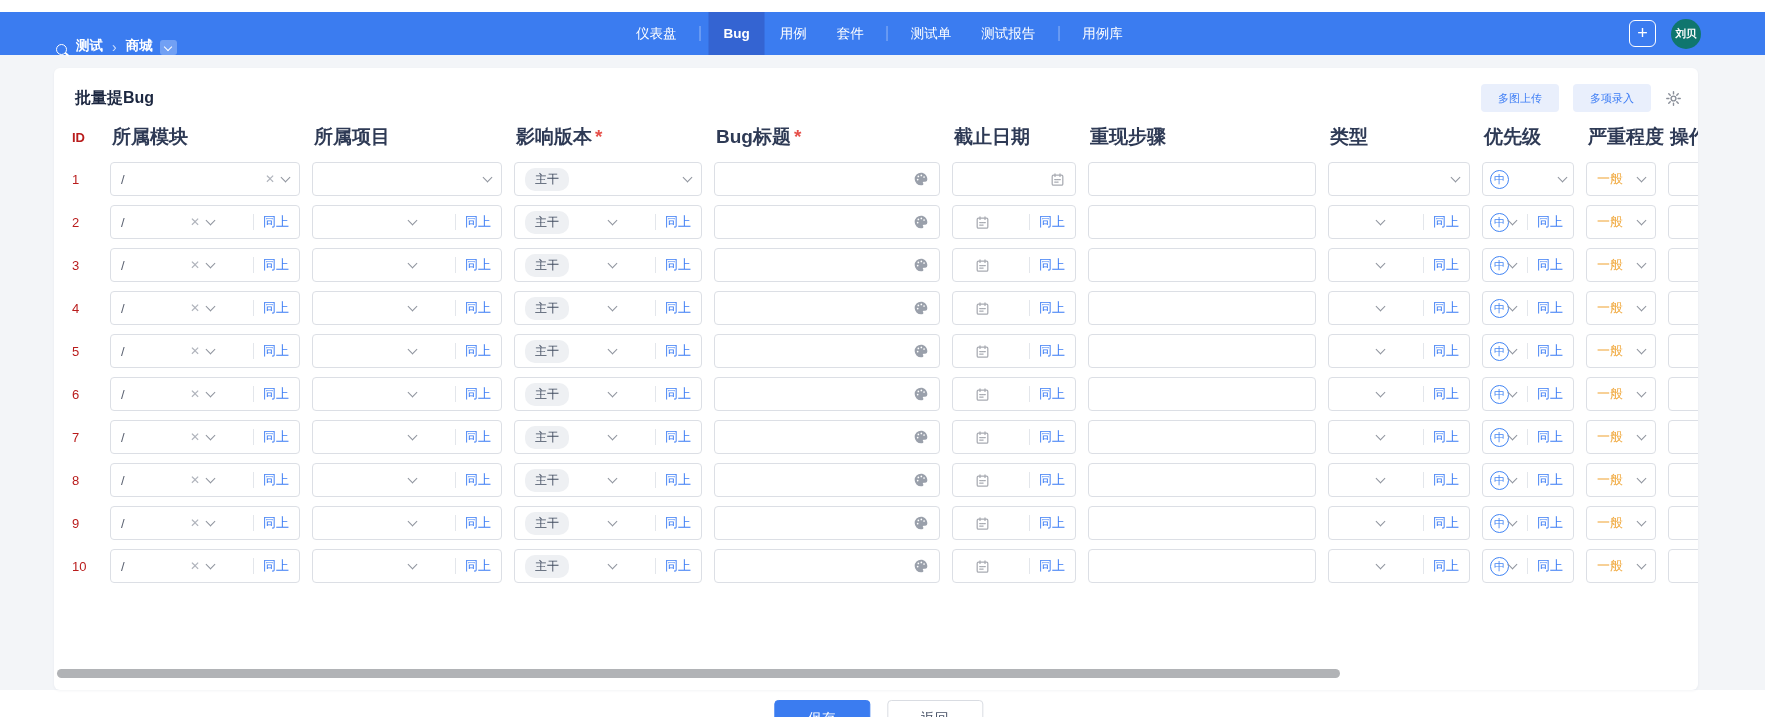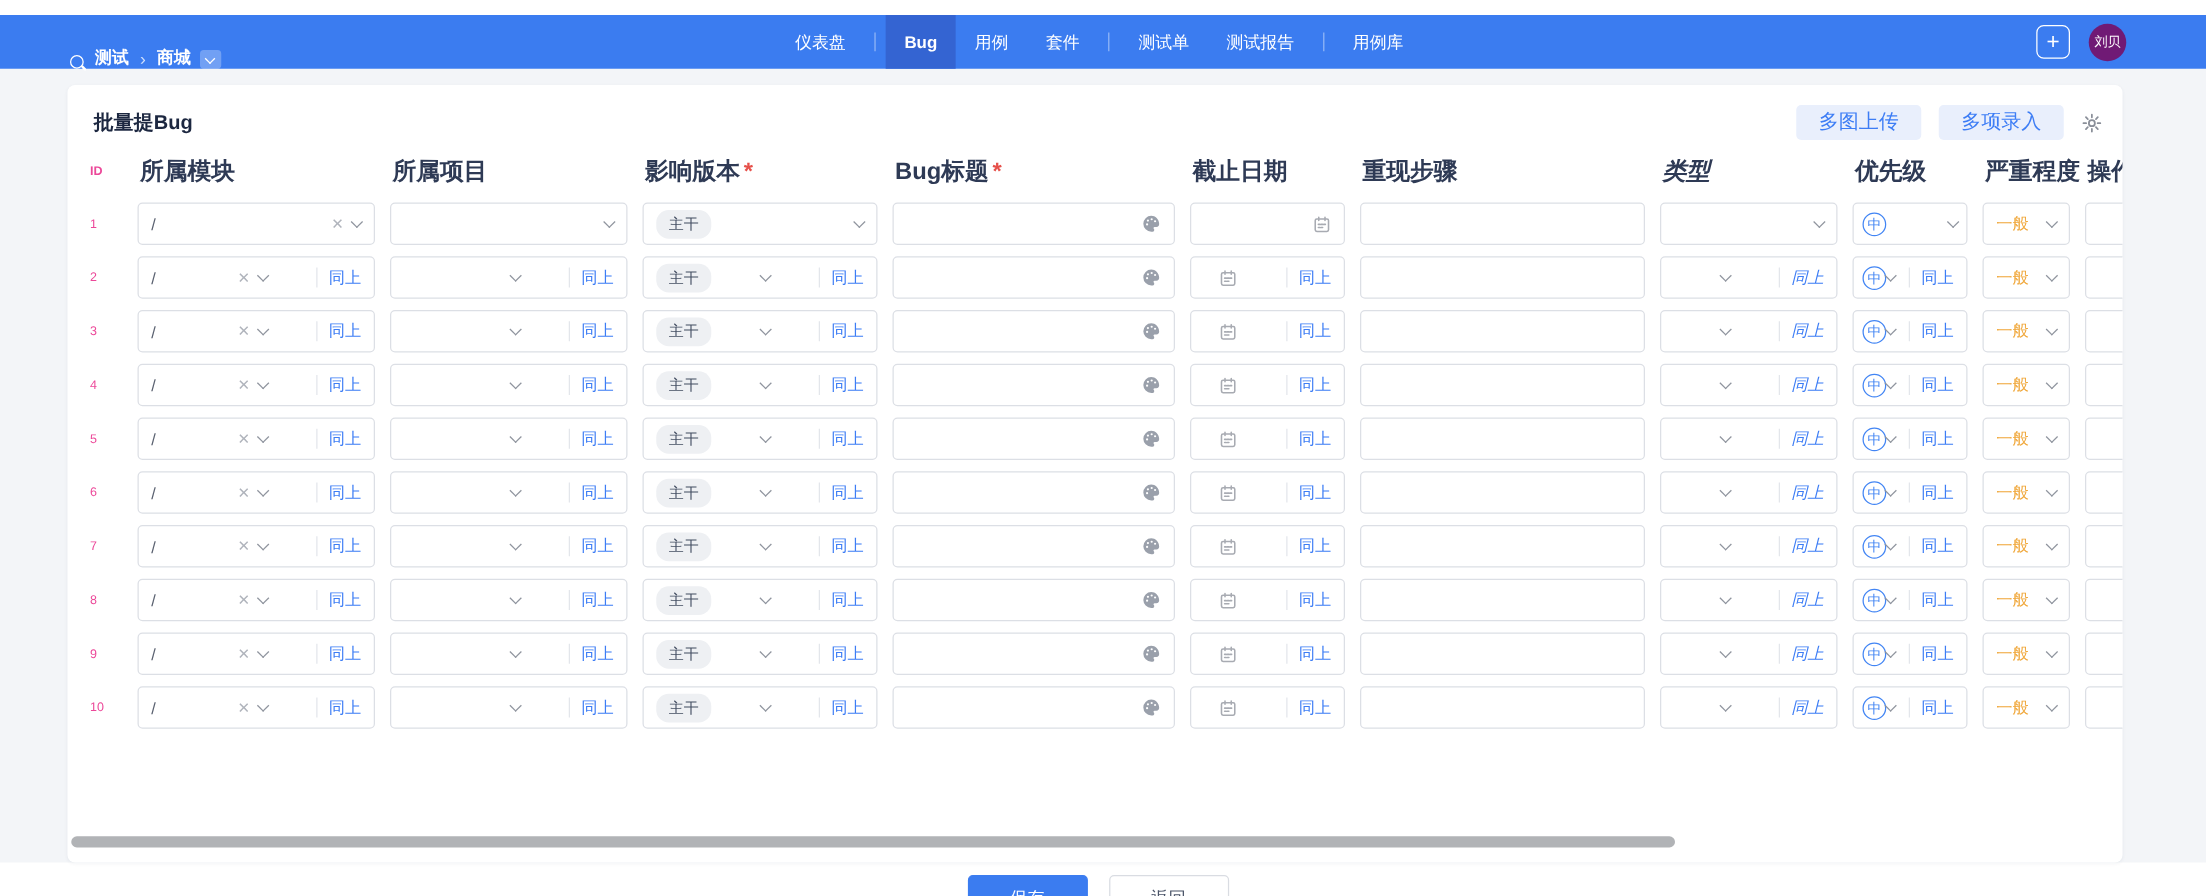--- a/index.html
+++ b/index.html
@@ -18,41 +18,41 @@
   .crumb-chip { width:17px; height:15px; background:rgba(255,255,255,.28); border-radius:3px; display:flex; align-items:center; justify-content:center; margin-left:-2px; }
   .chev-w { width:6px; height:6px; border-left:1.5px solid #fff; border-bottom:1.5px solid #fff; transform:rotate(-45deg); margin-top:-2px; }
 
   .main-nav { position:absolute; left:50%; transform:translateX(-50.6%); top:0; height:43px; display:flex; align-items:center; }
   .nav-item { height:43px; line-height:43px; padding:0 15px; color:#fff; font-size:13.5px; font-weight:500; cursor:pointer; white-space:nowrap; }
   .nav-item.active { background:#3464d2; font-weight:bold; }
   .nav-div { width:1px; height:15px; background:rgba(255,255,255,.45); margin:0 8px; }
 
   .appbar-right { position:absolute; right:64px; top:0; height:43px; display:flex; align-items:center; gap:15px; }
   .add-btn { width:27px; height:27px; border:1.5px solid #fff; border-radius:6px; color:#fff; font-size:18px; line-height:24px; text-align:center; cursor:pointer; font-weight:400; }
-  .avatar { width:30px; height:30px; border-radius:50%; background:#701a75; color:#fff; font-size:10.5px; display:flex; align-items:center; justify-content:center; cursor:pointer; }
+  .avatar { width:30px; height:30px; border-radius:50%; background:#0f766e; color:#fff; font-size:10.5px; display:flex; align-items:center; justify-content:center; cursor:pointer;font-weight:bold; }
 
   
   .card { position:absolute; left:54px; top:68px; width:1644px; height:622px; background:#fff; border-radius:6px; overflow:hidden; box-shadow:0 1px 3px rgba(20,40,80,.05); }
   .card-head { display:flex; align-items:center; justify-content:space-between; padding:16px 16px 0 21px; height:44px; }
   .page-title { font-size:16px; font-weight:bold; color:#1c2740; }
   .card-tools { display:flex; align-items:center; gap:14px; }
-  .tool-btn { width:100px; height:28px; background:#e9effc; color:#3d7df5; font-size:16px; border:none; border-radius:4px; cursor:pointer; line-height:28px; text-align:center; }
+  .tool-btn { width:78px; height:28px; background:#e9effc; color:#3d7df5; font-size:11px; border:none; border-radius:4px; cursor:pointer; line-height:28px; text-align:center; }
   .gear { display:flex; align-items:center; cursor:pointer; }
 
   
   .table-head { display:flex; padding-left:16px; margin-top:16px; height:18px; align-items:center; }
   .hcell { font-size:19px; font-weight:bold; color:#2e3a55; margin-right:12px; flex-shrink:0; padding-left:2px; white-space:nowrap; }
   .req { color:#e6504a; margin-left:3px; }
   .tbody { margin-top:16px; padding-left:16px; }
   .trow { display:flex; height:34px; margin-bottom:9px; align-items:center; }
   .cell { margin-right:12px; flex-shrink:0; height:34px; }
-  .c-id { width:28px; height:auto; font-size:10px; color:#ec4899; padding-left:2px; }
+  .c-id { width:28px; height:auto; font-size:13px; color:#b91c1c; padding-left:2px; }
   .c-module { width:190px; } .c-project { width:190px; } .c-version { width:188px; }
   .c-title { width:226px; } .c-date { width:124px; } .c-steps { width:228px; }
-  .c-type { width:142px;font-style:italic; } .c-priority { width:92px; } .c-severity { width:70px; } .c-os { width:120px; }
+  .c-type { width:142px; } .c-priority { width:92px; } .c-severity { width:70px; } .c-os { width:120px; }
 
   .fieldbox { display:flex; align-items:center; width:100%; height:34px; border:1px solid #dcdfe5; border-radius:4px; background:#fff; cursor:pointer; }
   .sel { flex:1; display:flex; align-items:center; height:100%; padding:0 10px; min-width:0; }
   .c-priority .sel { padding:0 7px; }
   .tail { margin-left:auto; display:flex; align-items:center; gap:7px; flex-shrink:0; }
   .val { font-size:13px; color:#5a6170; }
   .xicon { font-size:12px; color:#b0b4bc; line-height:1; cursor:pointer; }
   .chev { width:7px; height:7px; border-left:1.5px solid #8f949e; border-bottom:1.5px solid #8f949e; transform:rotate(-45deg); margin-top:-3px; flex-shrink:0; }
   .same-wrap { display:flex; align-items:center; height:100%; flex-shrink:0;margin-left:29px; }
   .vdiv { width:1px; height:16px; background:#e3e6eb; }

